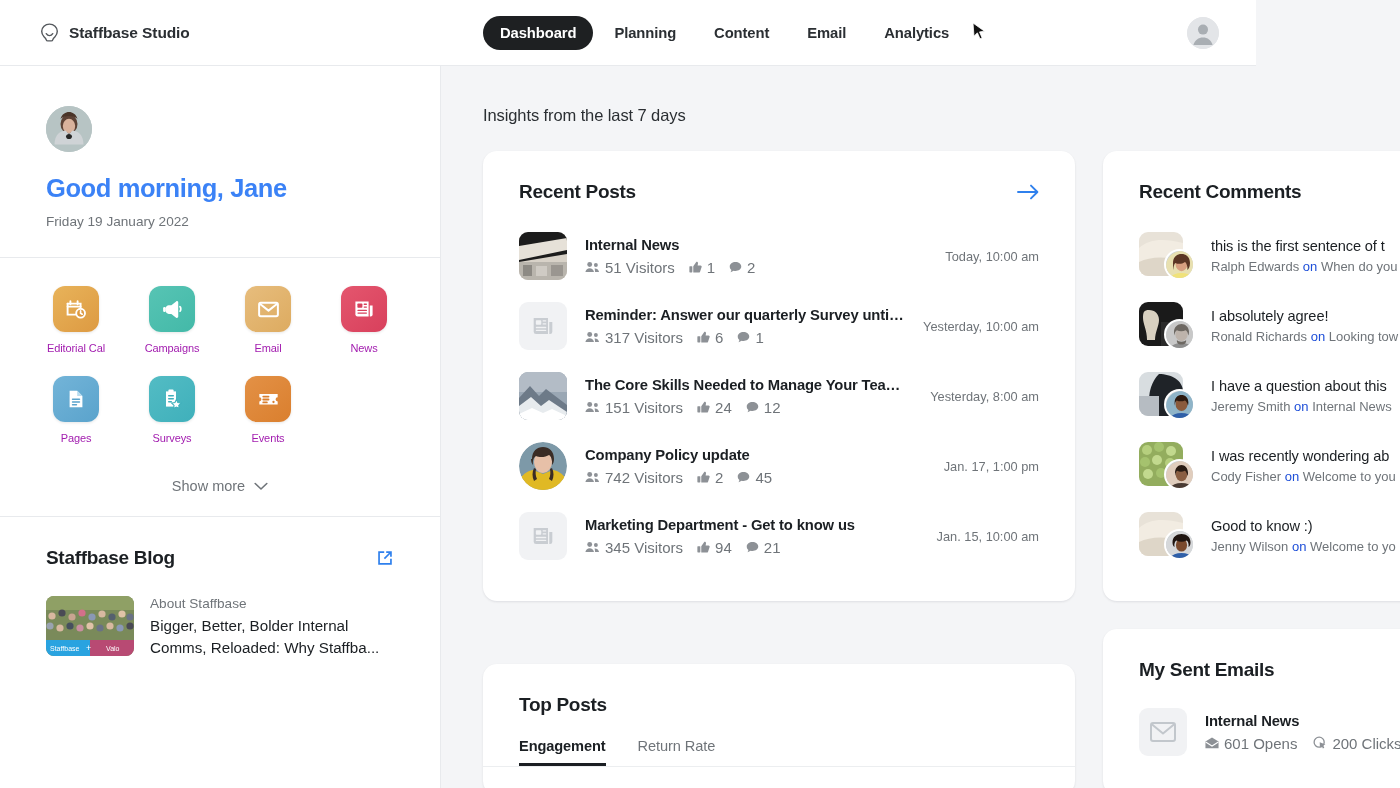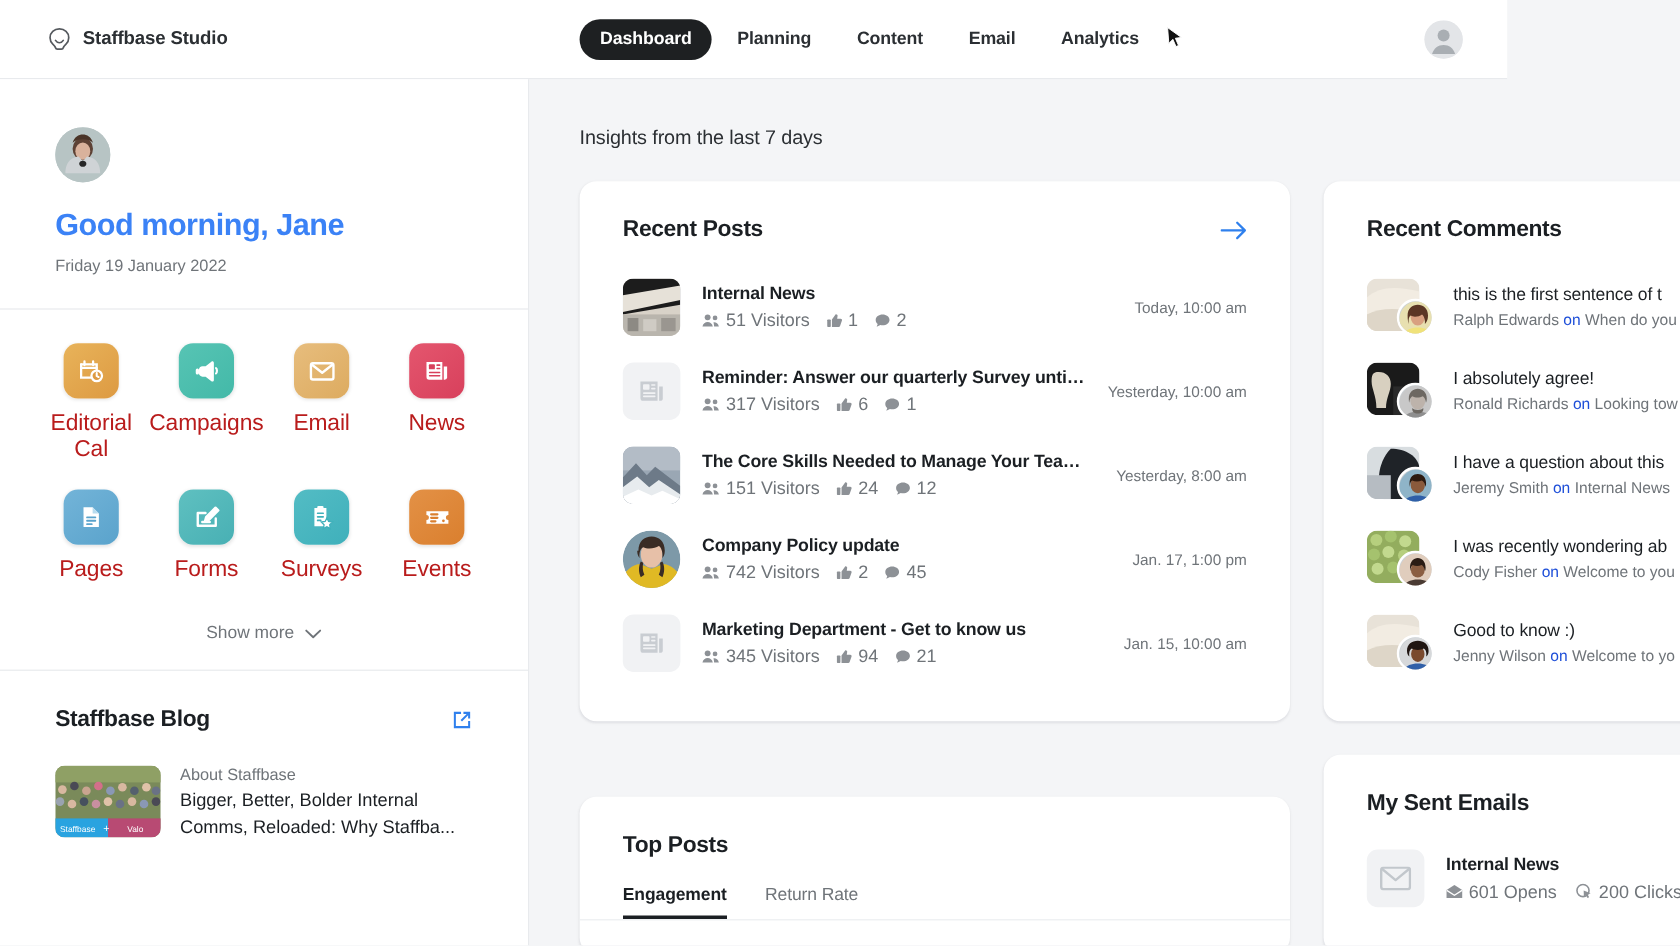--- a/index.html
+++ b/index.html
@@ -69,21 +69,21 @@
     display: grid; grid-template-columns: repeat(4, 1fr);
     row-gap: 22px;
   }
   .app-cell { display: flex; flex-direction: column; align-items: center; cursor: pointer; }
   .app-tile {
     width: 46px; height: 46px; border-radius: 12px;
     display: flex; align-items: center; justify-content: center;
     box-shadow: 0 1px 3px rgba(0,0,0,.10);
   }
   .app-tile svg { display: block; }
-  .app-label { font-size: 19px; color: #b91c1c; margin-top: 10px; text-align: center; letter-spacing: -0.1px; }
+  .app-label { font-size: 11px; color: #a21caf; margin-top: 10px; letter-spacing: -0.1px; }
 
   .showmore {
     display: flex; align-items: center; justify-content: center; gap: 9px;
     font-size: 14.5px; color: #6f7479; padding: 16px 0 22px 0; cursor: pointer;
   }
 
   .blog-block { padding: 30px 46px 0 46px; }
   .blog-head { display: flex; align-items: center; justify-content: space-between; }
   .blog-title { font-size: 19px; font-weight: 700; color: #1b1f23; letter-spacing: -0.3px; }
   .blog-ext { cursor: pointer; display: block; }
@@ -280,31 +280,20 @@
               <path d="M5.6 3.8h7.6l5.2 5.2v11.2H5.6z"></path>
               <path d="M13.2 3.8l5.2 5.2h-5.2z" fill="#b8dcef"></path>
               <rect x="7.8" y="11.4" width="8.4" height="1.5" rx=".7" fill="#5aa3cc"></rect>
               <rect x="7.8" y="14.2" width="8.4" height="1.5" rx=".7" fill="#5aa3cc"></rect>
               <rect x="7.8" y="17" width="5.4" height="1.5" rx=".7" fill="#5aa3cc"></rect>
             </svg>
           </div>
           <div class="app-label">Pages</div>
         </div>
 
-        <div class="app-cell">
-          <div class="app-tile" style="background:linear-gradient(140deg,#5fc0c0,#48b0b4)">
-            <svg width="25" height="25" viewBox="0 0 24 24" fill="none" stroke="#fff" stroke-width="1.9" stroke-linecap="round" stroke-linejoin="round">
-              <path d="M19 12.6v5.8H4.6V8.2h6.2"></path>
-              <path d="M8.2 15.4h6"></path>
-              <path d="M18.8 3.9l2.2 2.2-7.5 7.5-3 .8.8-3z" fill="#fff" stroke="none"></path>
-              <path d="M18.8 3.9l2.2 2.2-7.5 7.5-3 .8.8-3z"></path>
-            </svg>
-          </div>
-          <div class="app-label">Forms</div>
-        </div>
 
         <div class="app-cell">
           <div class="app-tile" style="background:linear-gradient(140deg,#53bcc4,#3fb0bb)">
             <svg width="24" height="24" viewBox="0 0 24 24" fill="#fff">
               <path d="M6 4.4h10v15.2H6z"></path>
               <rect x="8.4" y="2.6" width="5.2" height="3.2" rx="1" fill="#fff"></rect>
               <rect x="8" y="8" width="6" height="1.4" rx=".7" fill="#3fb0bb"></rect>
               <rect x="8" y="11" width="6" height="1.4" rx=".7" fill="#3fb0bb"></rect>
               <rect x="8" y="14" width="4" height="1.4" rx=".7" fill="#3fb0bb"></rect>
               <path d="M16.4 12.6l1.45 2.95 3.25.47-2.35 2.3.55 3.25-2.9-1.53-2.9 1.53.55-3.25-2.35-2.3 3.25-.47z" fill="#fff" stroke="#3fb0bb" stroke-width="1.1"></path>

